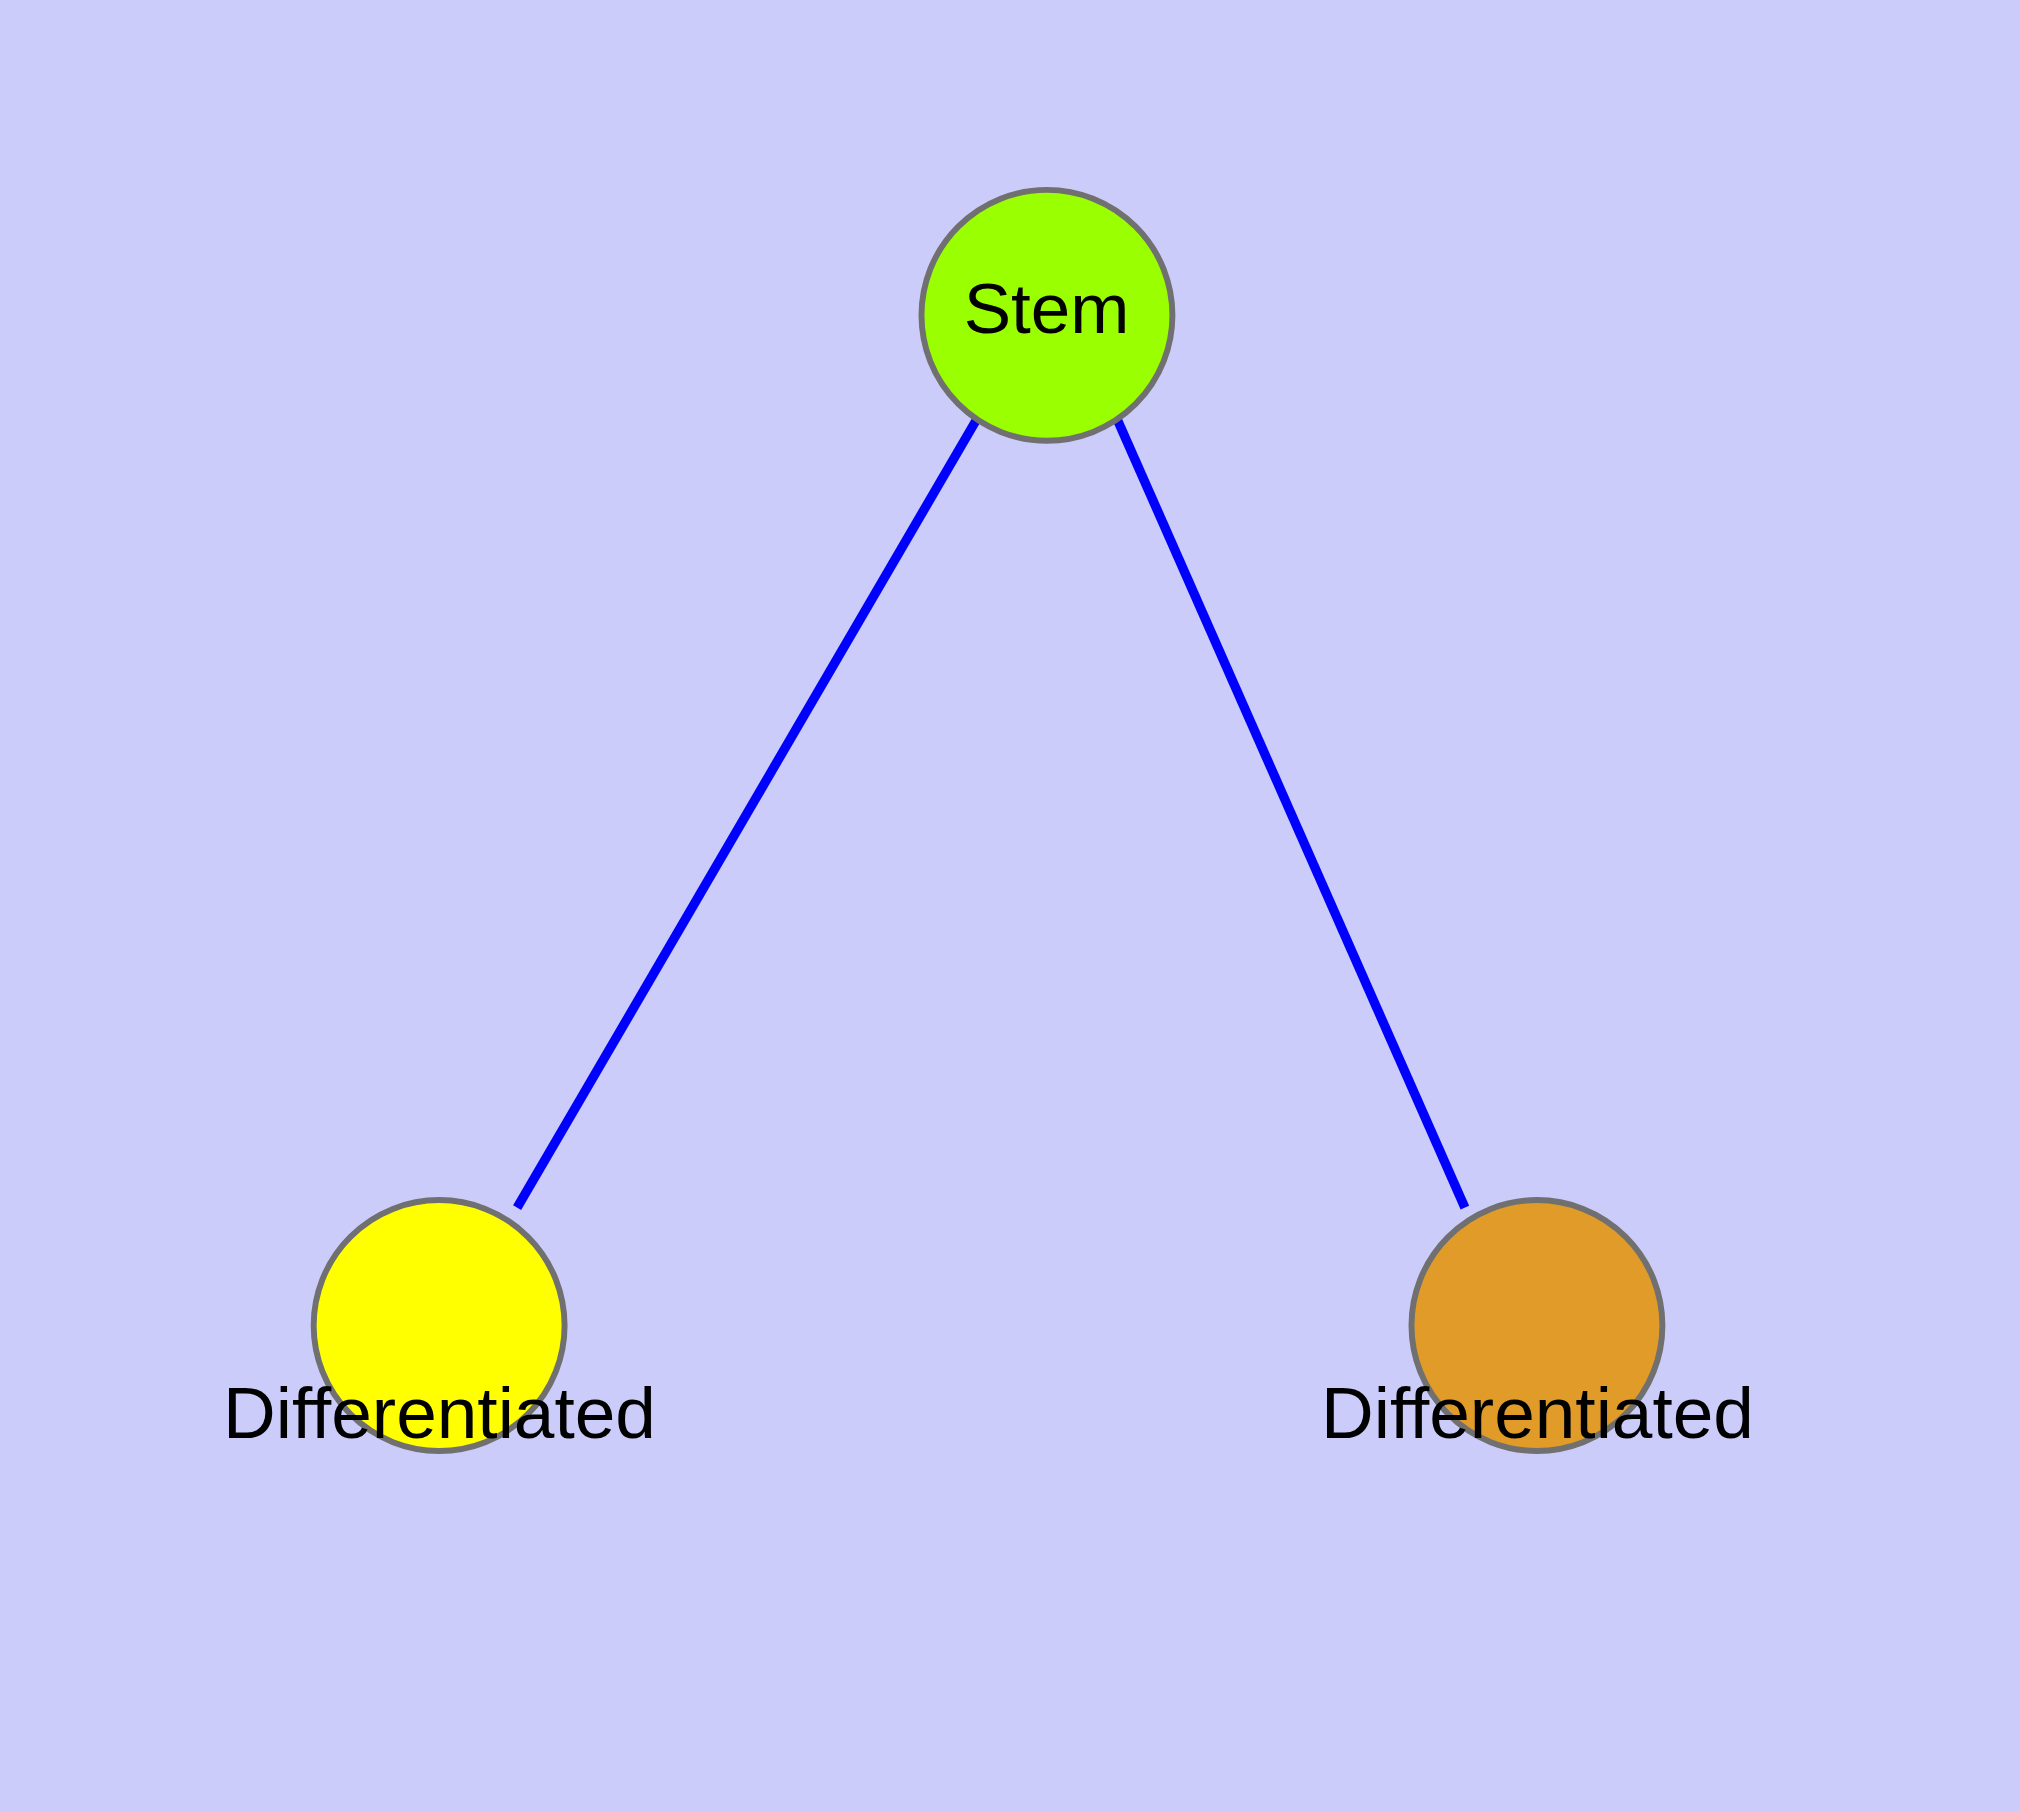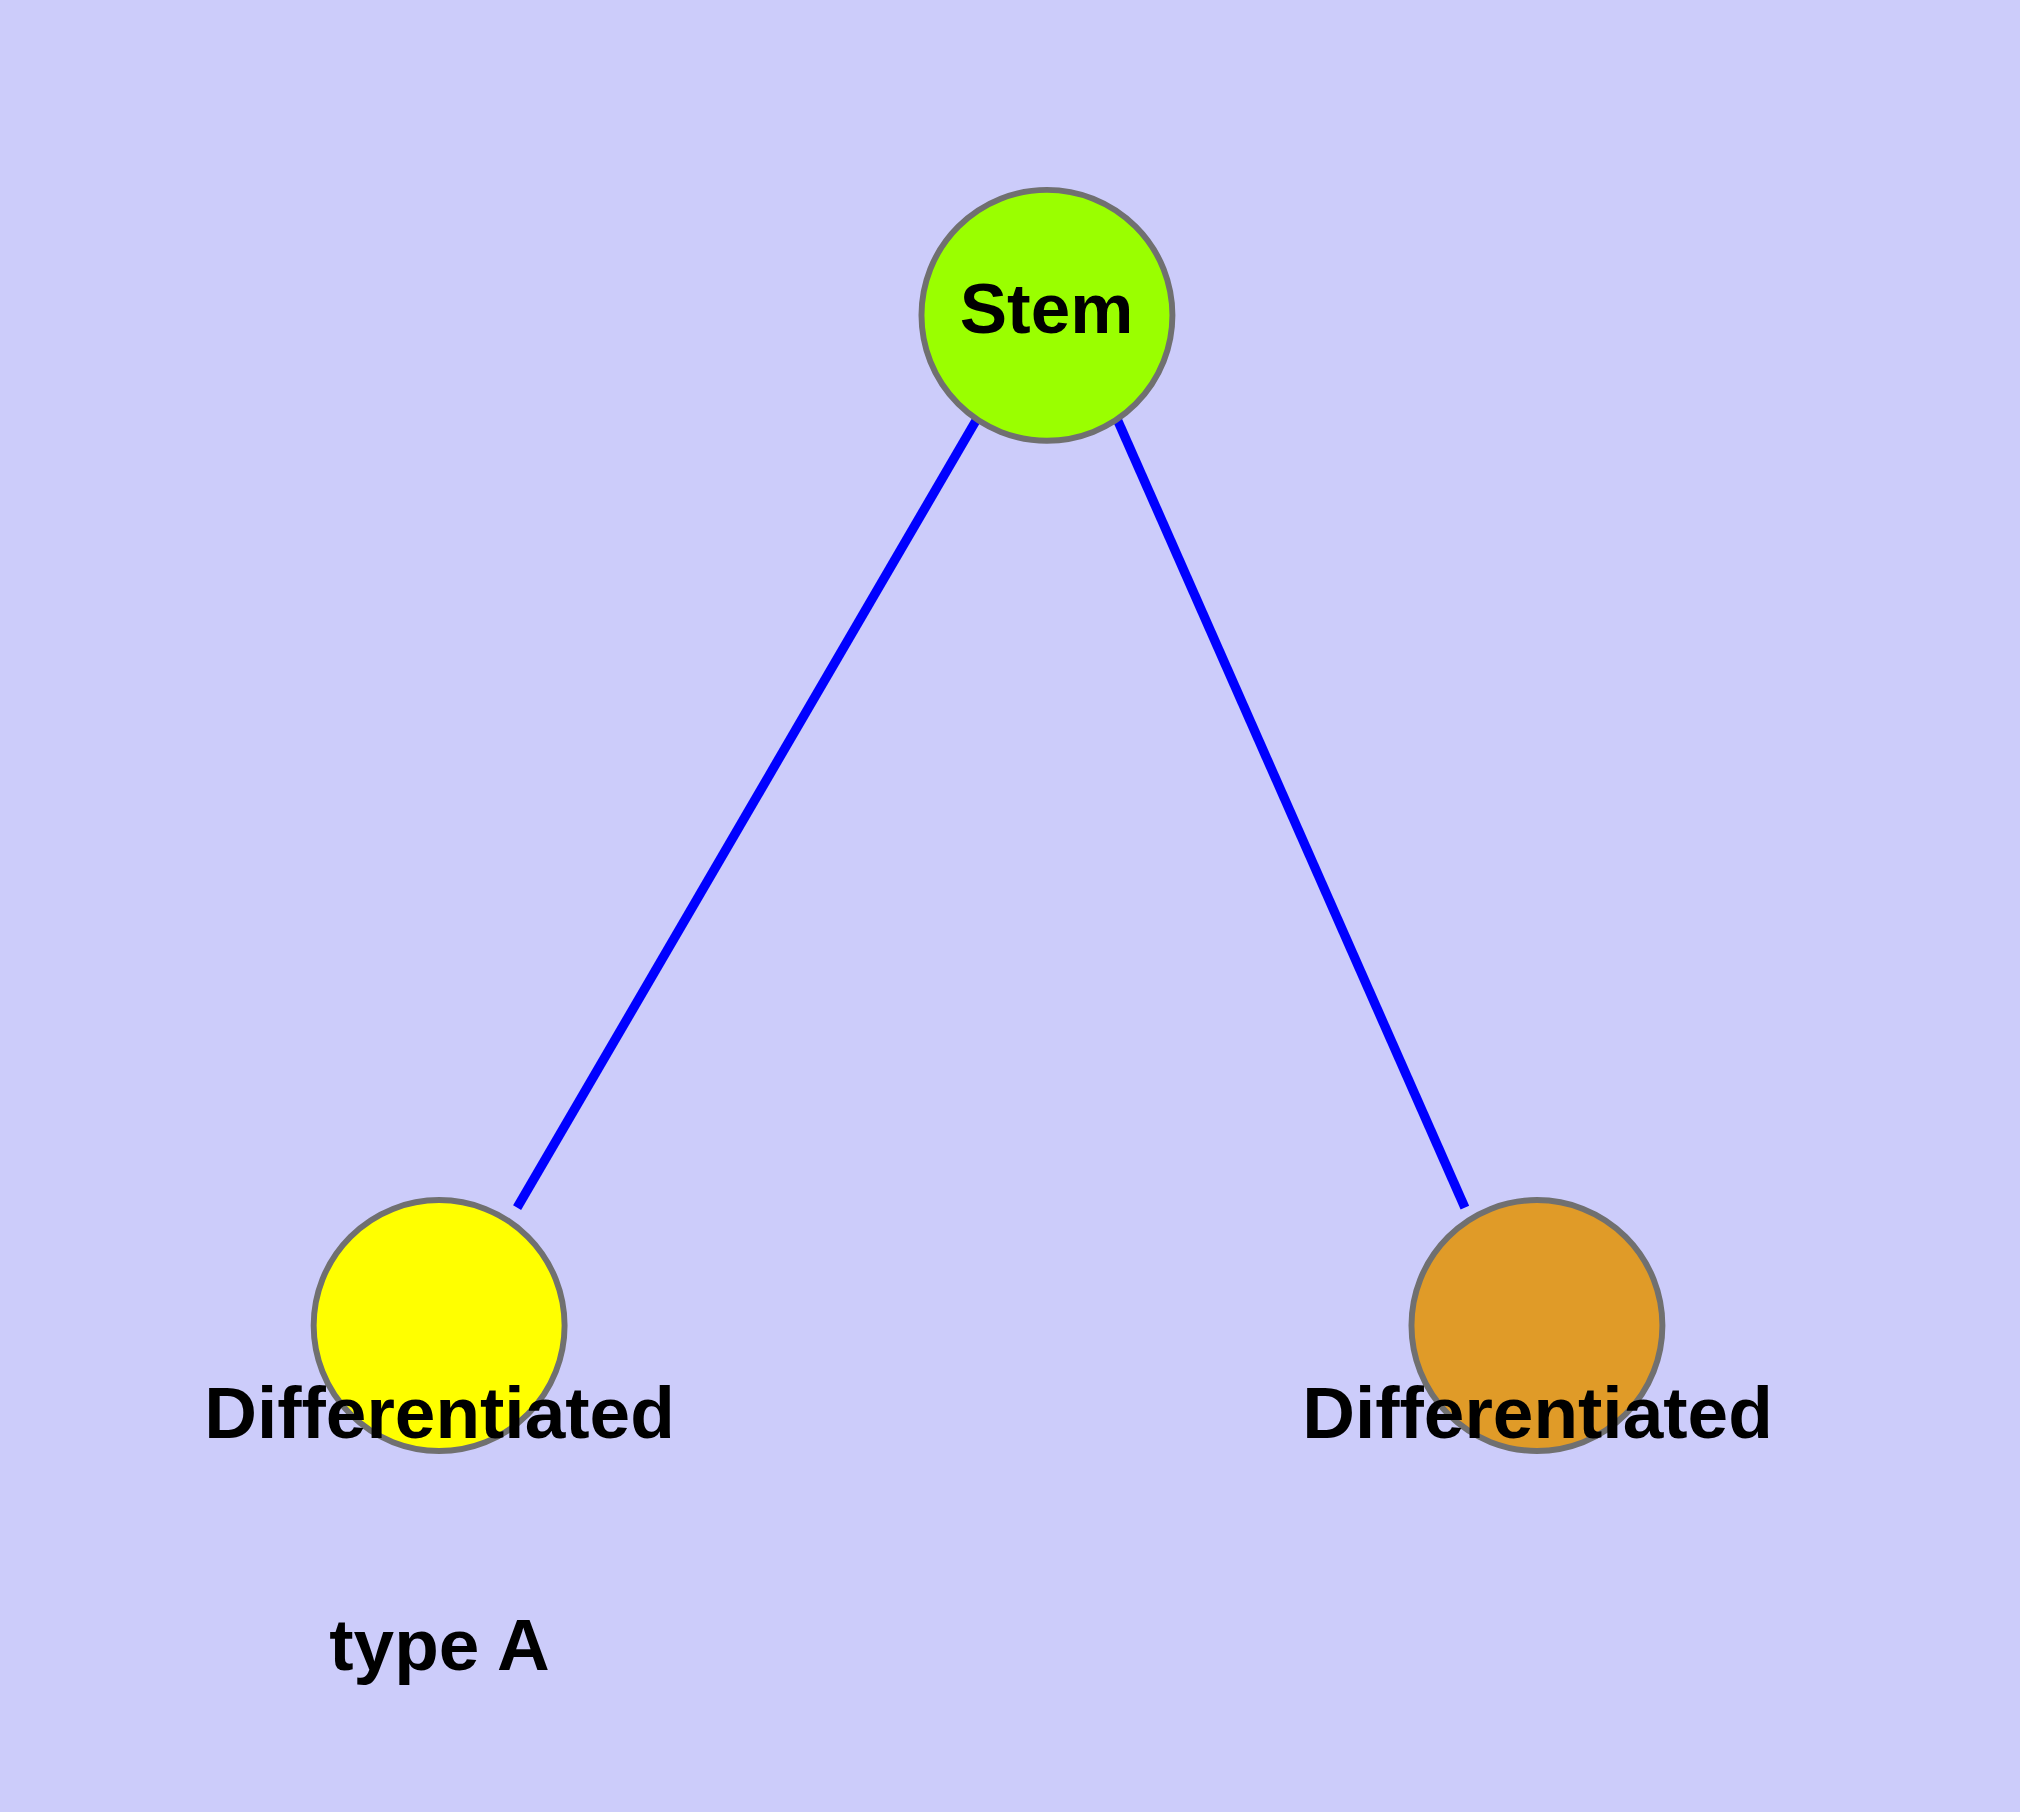--- a/index.html
+++ b/index.html
@@ -32,21 +32,21 @@
   }
   .edge-line {
     stroke: #0000ff;
     stroke-width: 11;
     stroke-linecap: butt;
   }
   .node-label {
     position: absolute;
     color: #000000;
     font-family: "Liberation Sans", sans-serif;
-    font-weight: bold;
+    font-weight: normal;
     text-align: center;
     line-height: 1.06;
     white-space: pre;
     pointer-events: none;
     user-select: none;
   }
   .label-stem {
     font-size: 71px;
   }
   .label-leaf {
@@ -70,21 +70,20 @@
 
     <circle class="node-circle" cx="518" cy="1564" r="148" fill="#ffff00"></circle>
 
     <circle class="node-circle" cx="1813" cy="1564" r="148" fill="#e09b28"></circle>
   </svg>
 
   <div class="node-label label-stem" style="left: 792px; top: 271px; width: 509px; color: rgb(0, 0, 0);">Stem</div>
 
   <div class="node-label label-leaf" style="left: 58px; top: 1219px; width: 763px; color: rgb(0, 0, 0);">
     <div>Differentiated</div>
-    <div>type A</div>
   </div>
 
   <div class="node-label label-leaf" style="left: 1156px; top: 1219px; width: 763px; color: rgb(0, 0, 0);">
     <div>Differentiated</div>
   </div>
 
 </div>
 
 
 </body></html>

